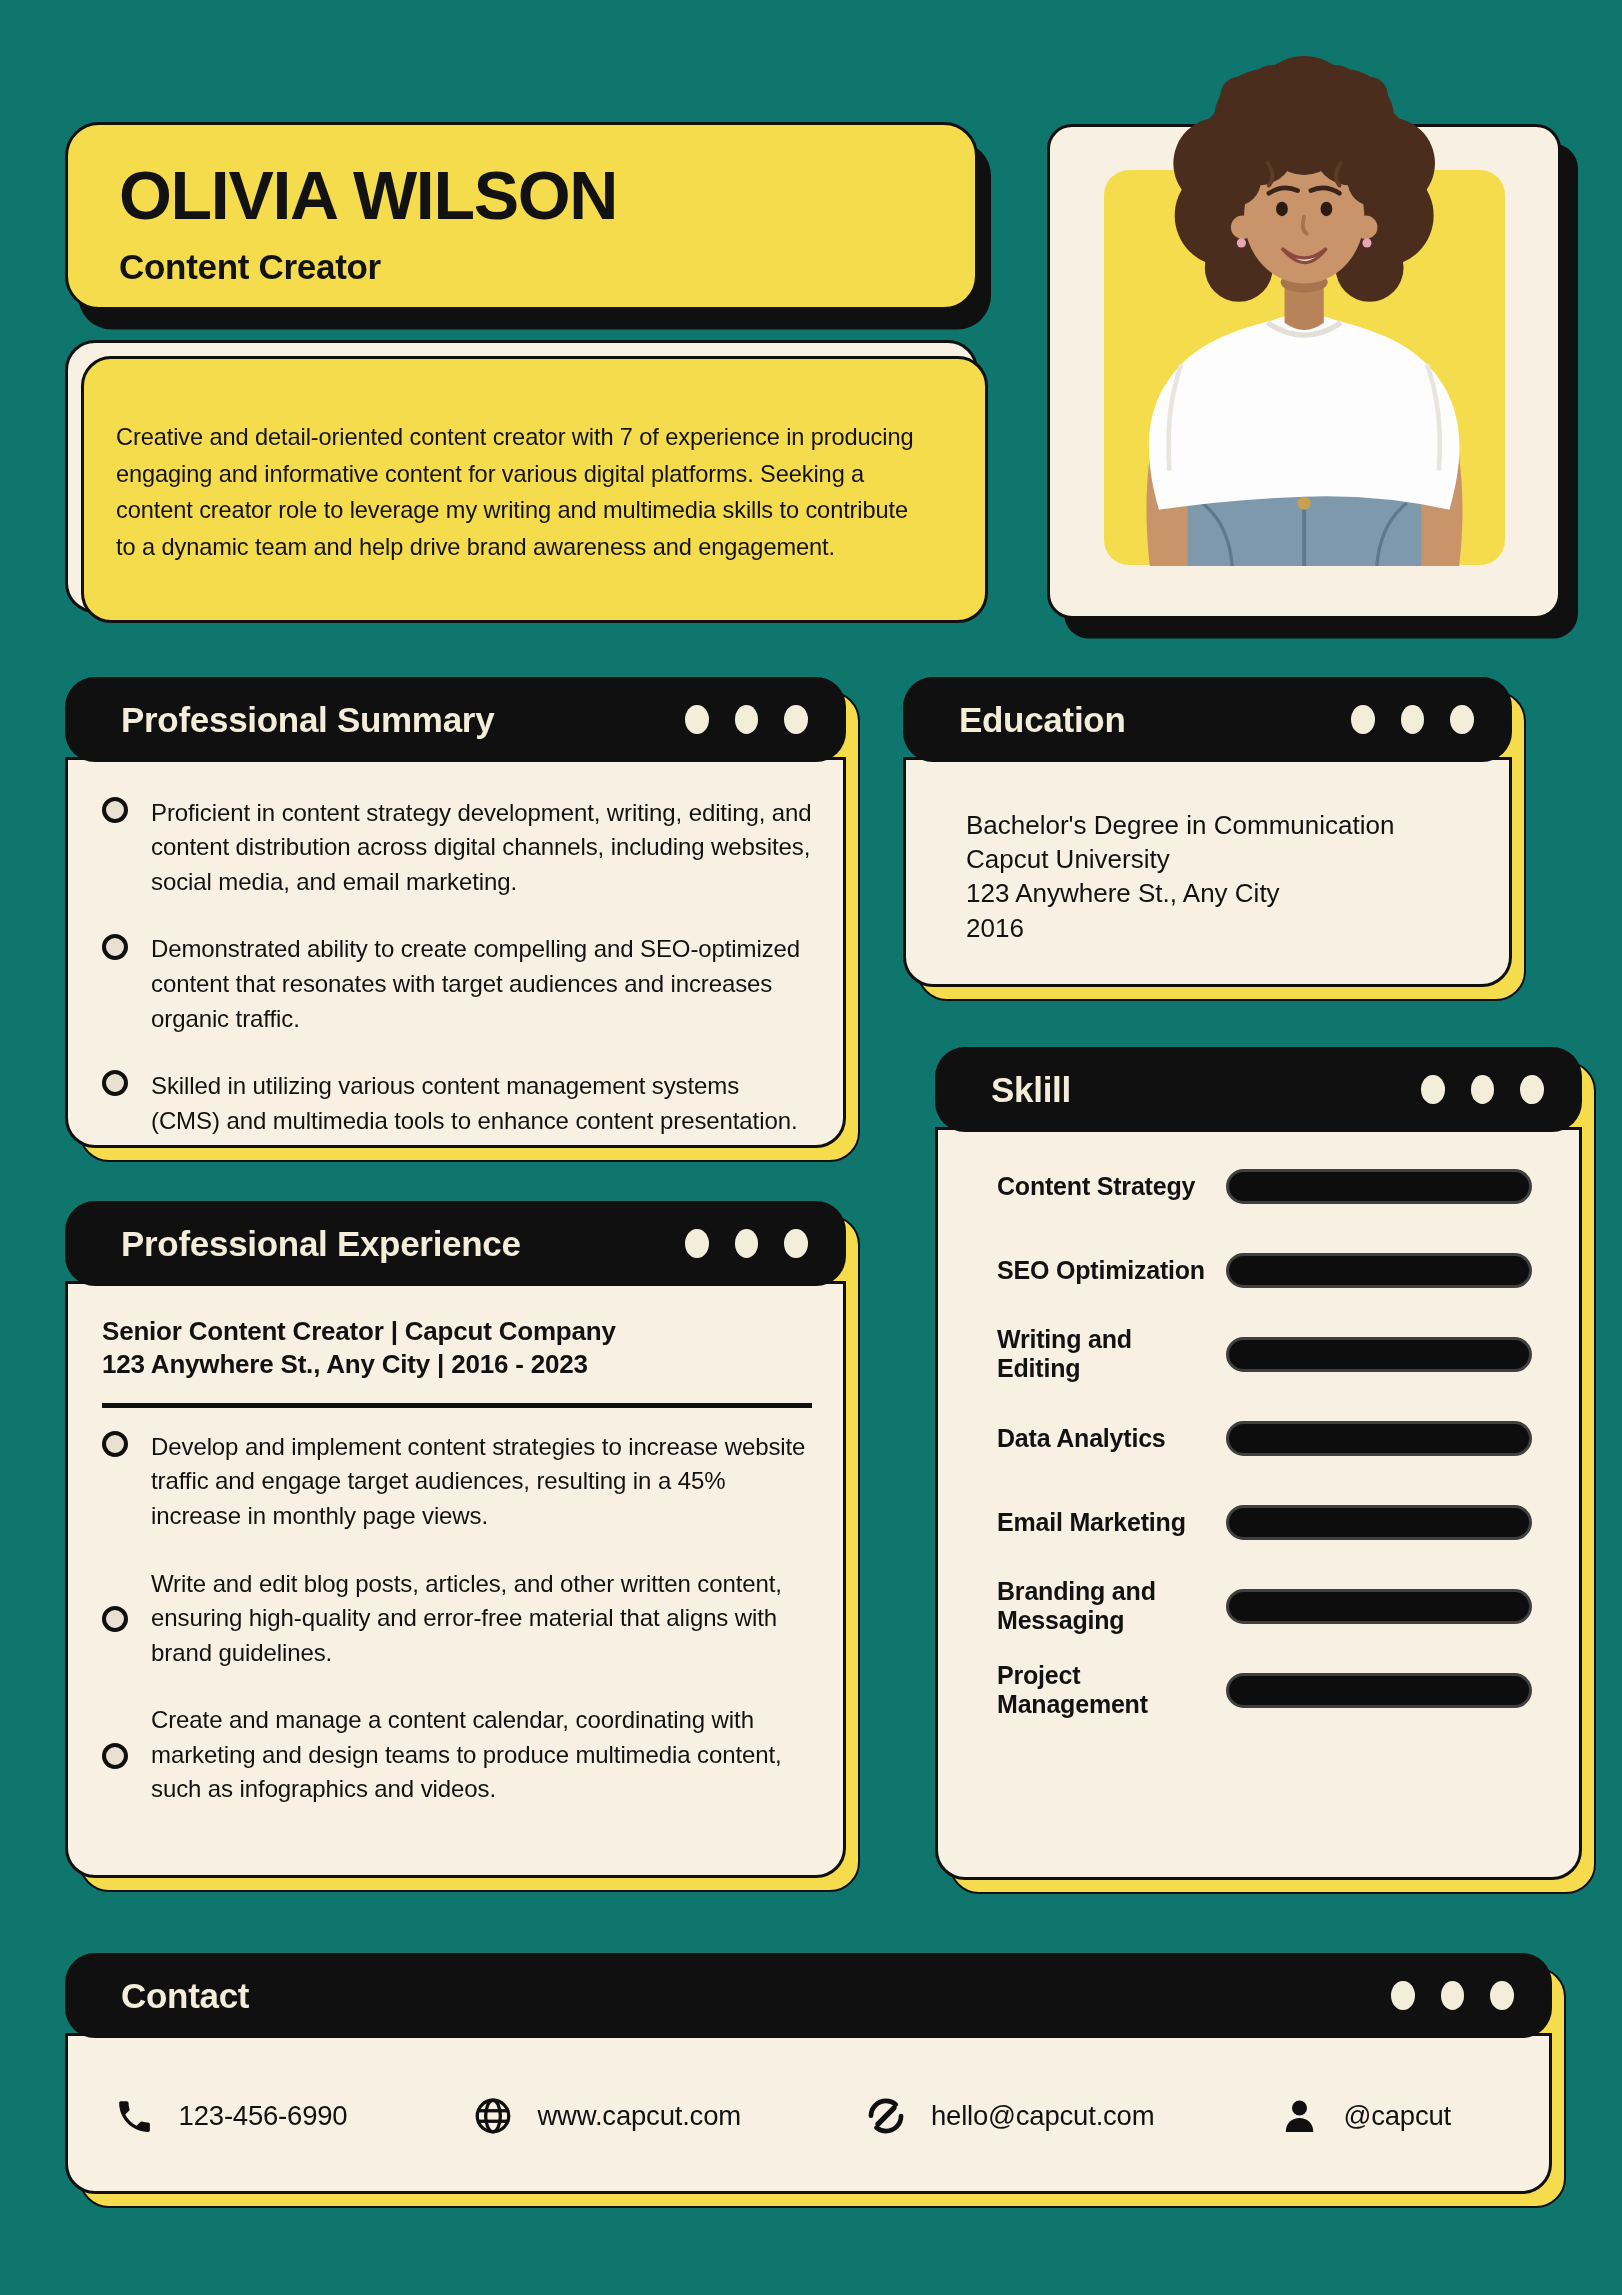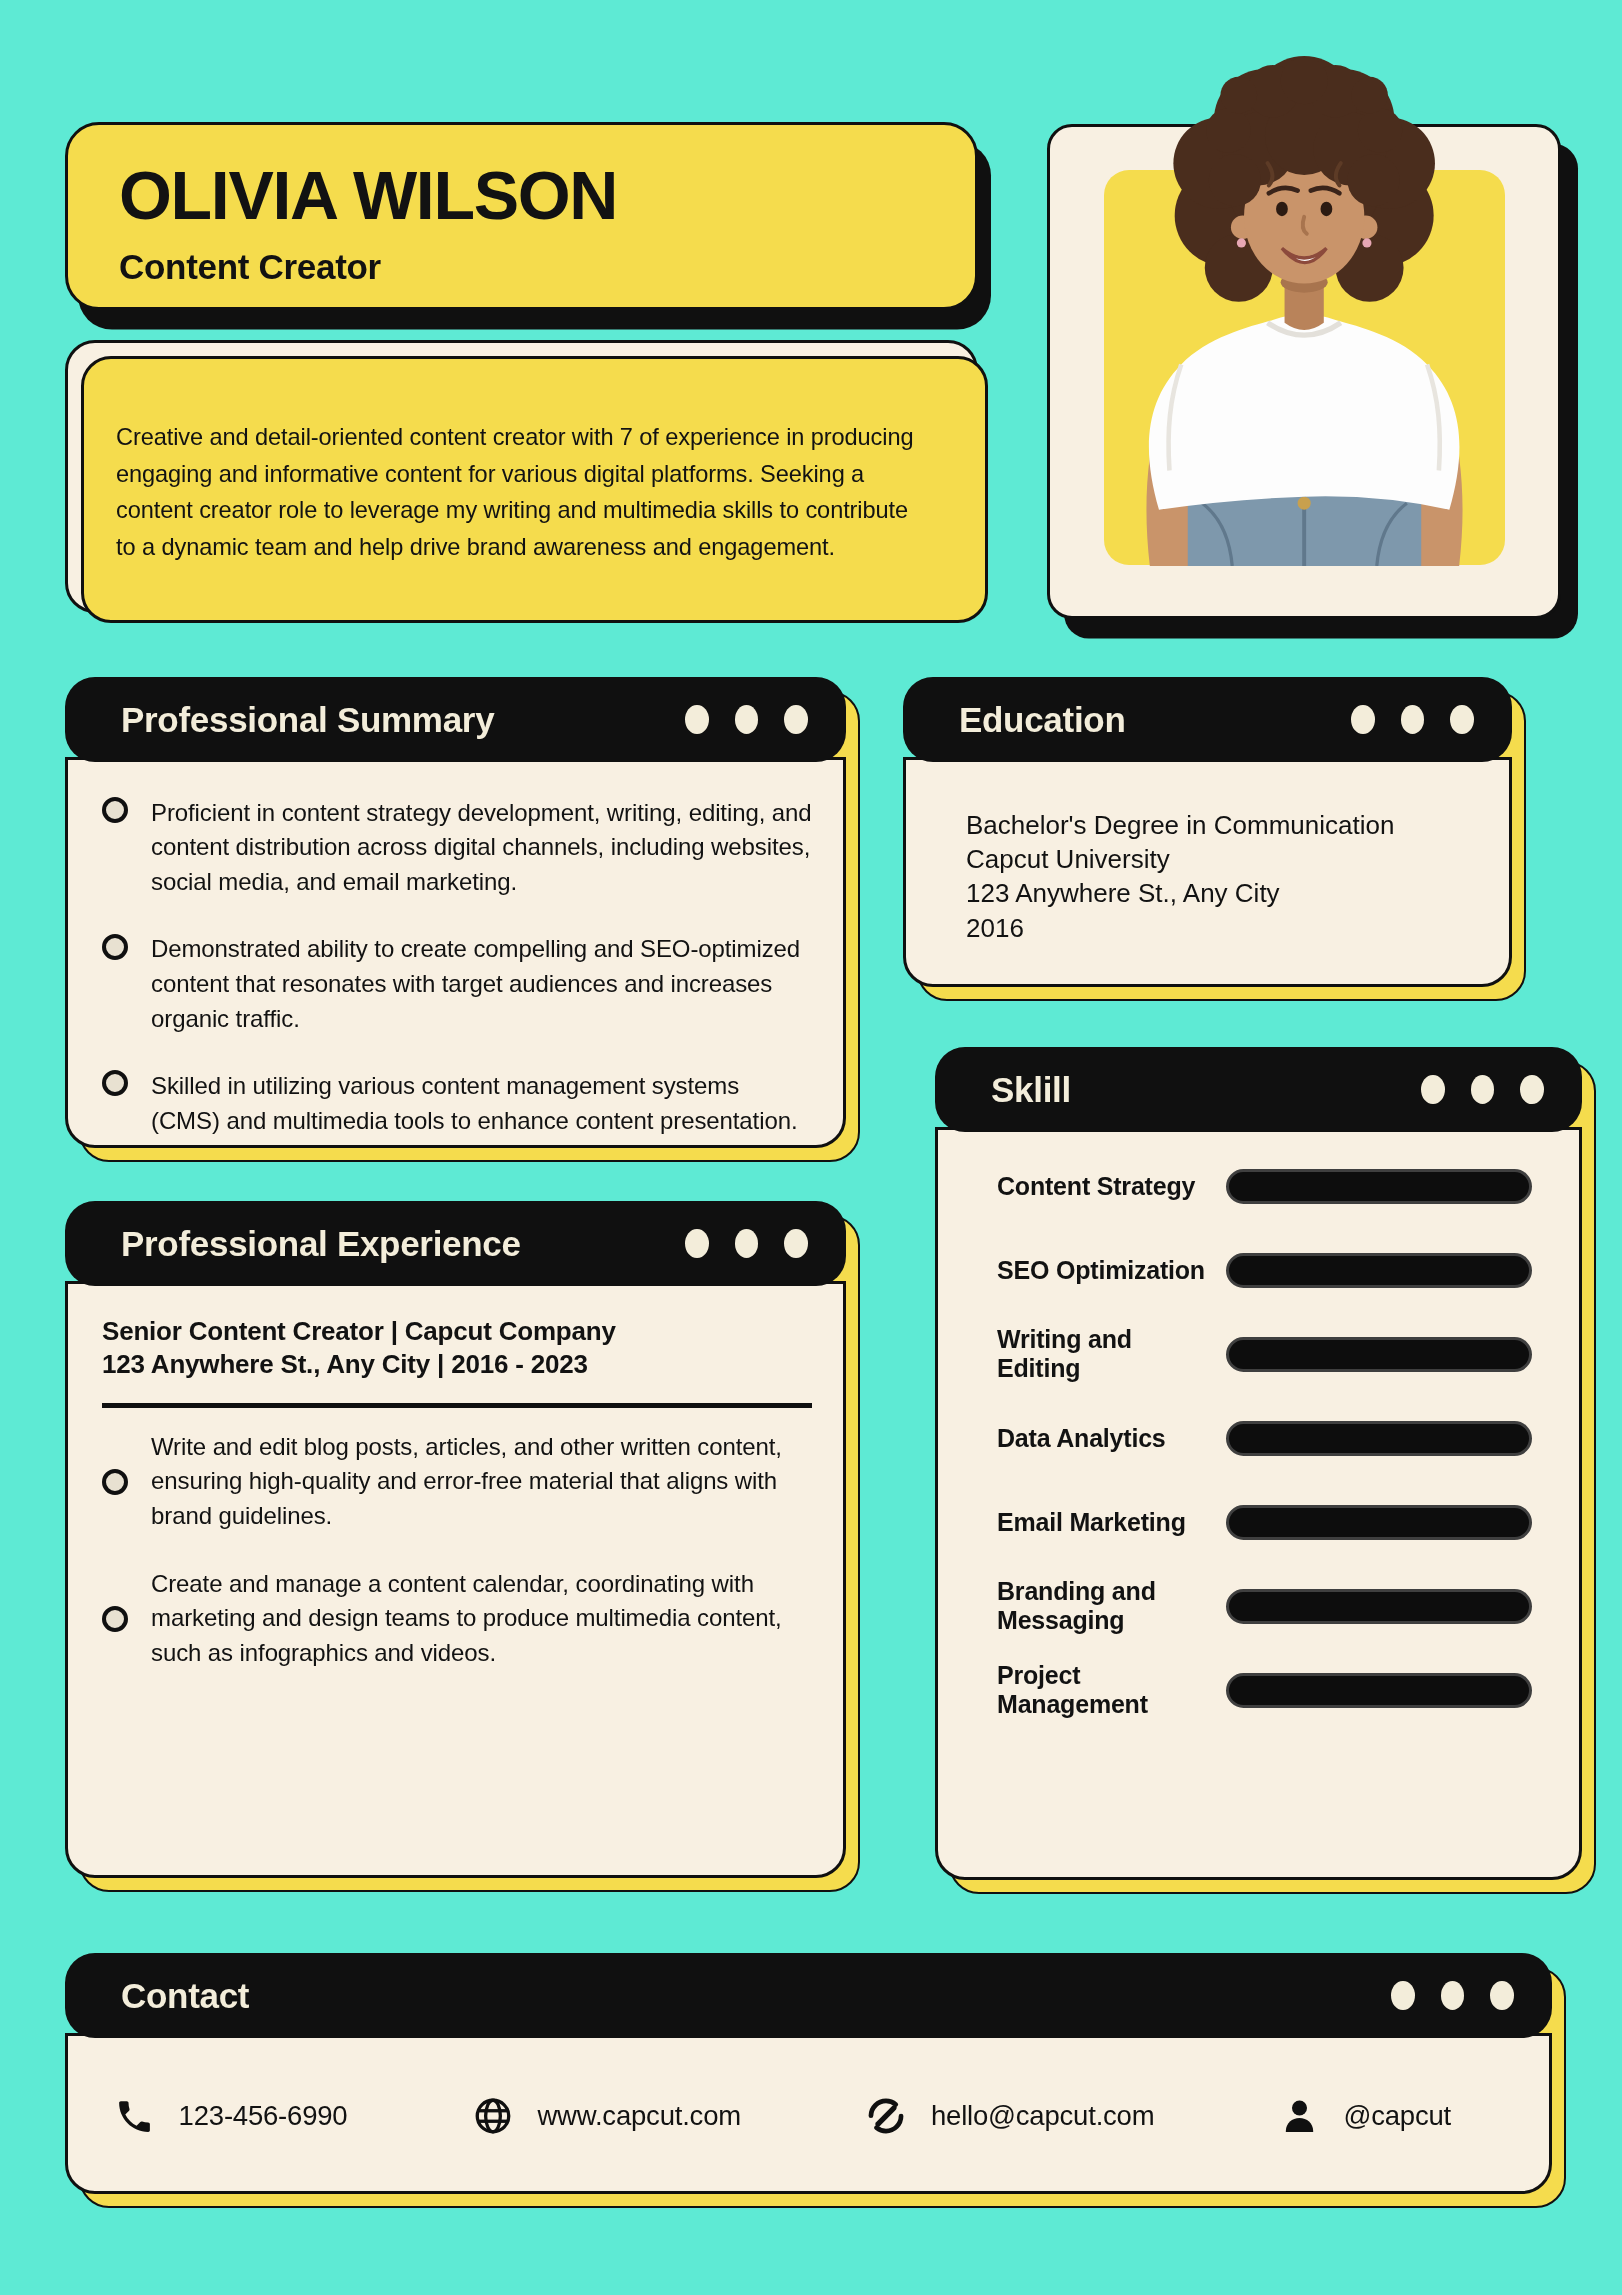--- a/index.html
+++ b/index.html
@@ -1,17 +1,17 @@
 <!DOCTYPE html>
 <html style="font-size:10.5px"><head>
 <meta charset="utf-8">
 <style>
   html,body{margin:0;padding:0;background:#e9e4d8;}
   .page{
-    position:relative;width:1623px;height:2295px;background:#5eead4;overflow:hidden;
+    position:relative;width:1623px;height:2295px;background:#0f766e;overflow:hidden;
     font-family:"Liberation Sans","DejaVu Sans",sans-serif;color:#121212;
   }
   
   .name-card{
     position:absolute;left:65px;top:122px;width:913px;height:188px;
     background:#f5dc4d;border:3.9px solid #101010;border-radius:34px;
     box-shadow:13px 19.6px 0 0 #101010;box-sizing:border-box;padding:35px 0 0 51px;
   }
   .name-card .name{font-size:68px;font-weight:bold;letter-spacing:-1.3px;line-height:1.05;}
   .name-card .role{font-size:35px;font-weight:bold;margin-top:15.7px;letter-spacing:-0.3px;}
@@ -266,20 +266,24 @@
         <span class="dot"></span>
         <span class="dot"></span>
       </span>
     </div>
     <div class="win-body" style="height:597px;">
       <div class="job-block">
         <div class="job-line">Senior Content Creator | Capcut Company</div>
         <div class="job-line">123 Anywhere St., Any City | 2016 - 2023</div>
         <div class="divider"></div>
         <div class="exp-bullets">
+          <div class="bullet">
+            <span class="ring"></span>
+            <span class="btext">Develop and implement content strategies to increase website traffic and engage target audiences, resulting in a 45% increase in monthly page views.</span>
+          </div>
           <div class="bullet align-mid">
             <span class="ring"></span>
             <span class="btext">Write and edit blog posts, articles, and other written content, ensuring high-quality and error-free material that aligns with brand guidelines.</span>
           </div>
           <div class="bullet align-mid">
             <span class="ring"></span>
             <span class="btext">Create and manage a content calendar, coordinating with marketing and design teams to produce multimedia content, such as infographics and videos.</span>
           </div>
         </div>
       </div>

